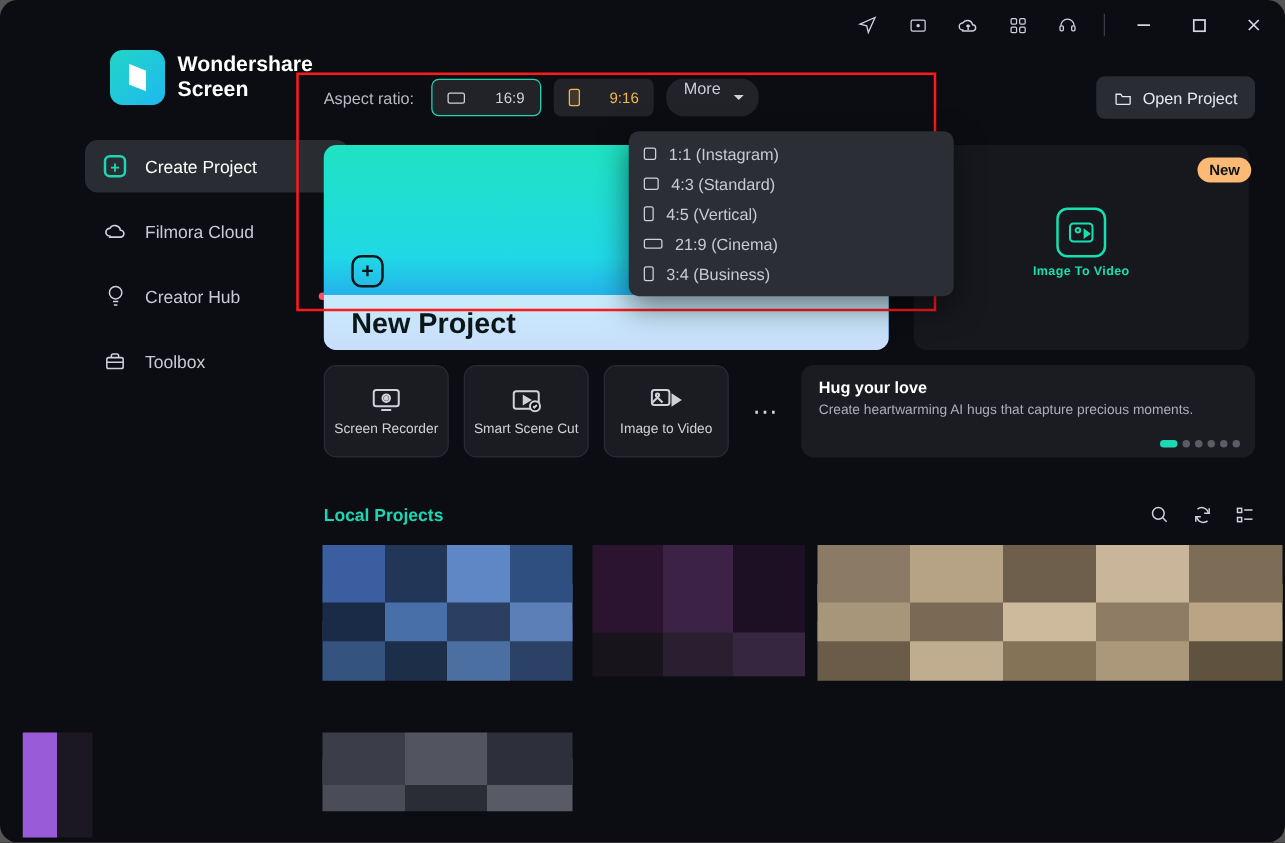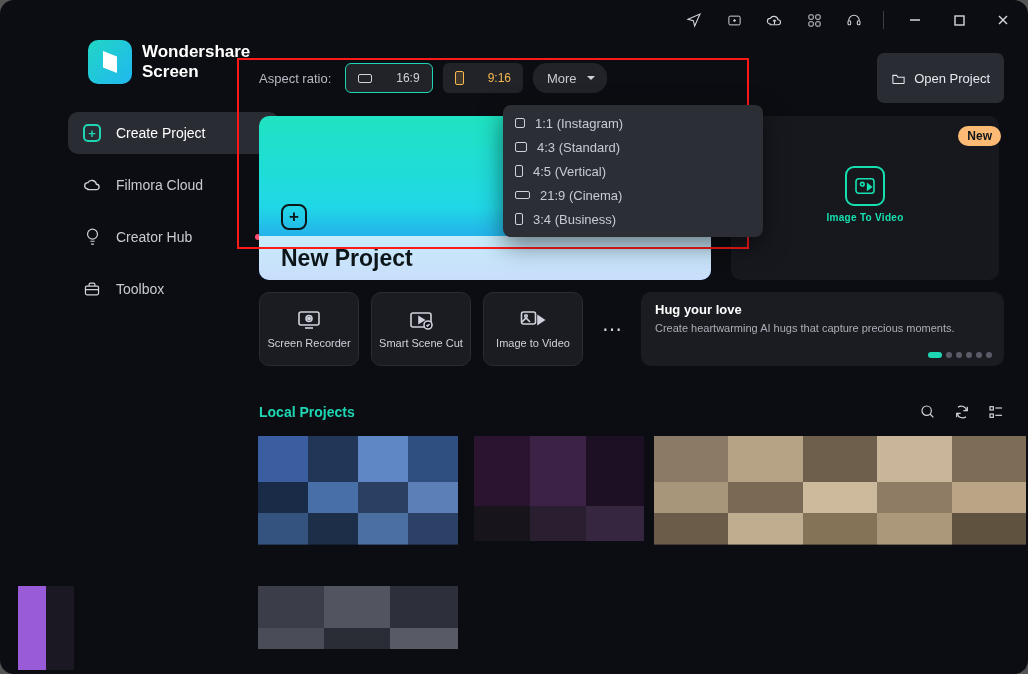--- a/index.html
+++ b/index.html
@@ -63,24 +63,24 @@
   
   .aspectrow{display:flex;align-items:center;gap:10px;position:relative;font-size:13px;height:36px;}
   .arlabel{color:#b7bac4;margin-right:4px;text-align:center;}
   .arbtn{
     height:30px;padding:0 12px;border-radius:6px;background:#222329;
     display:flex;align-items:center;gap:24px;cursor:pointer;color:#cfd2dc;font-size:12px;
   }
   .arbtn.sel{border:1px solid #1fd6b4;}
   .ar-ic{width:14px;height:9px;border:1.5px solid #cfd2dc;border-radius:2px;}
   .ar-ic.v{width:9px;height:14px;border-color:#f6b84d;background:rgba(246,184,77,.15);}
-  .morebtn{height:30px;padding:0 30px 0 14px;border-radius:14px;background:#222329;display:flex;align-items:center;cursor:pointer;font-size:13px;position:relative;}
+  .morebtn{height:30px;padding:0 30px 0 14px;border-radius:14px;background:#222329;display:flex;cursor:pointer;font-size:13px;position:relative;}
   .morebtn:after{content:"";position:absolute;right:12px;top:13px;border:4px solid transparent;border-top-color:#cfd2dc;}
   .openbtn{
-    margin-left:auto;height:50px;padding:0 14px;border-radius:7px;background:#2a2c34;
+    margin-left:auto;height:34px;padding:0 14px;border-radius:7px;background:#2a2c34;
     display:flex;align-items:center;gap:8px;color:#e6e8ee;font-size:13px;cursor:pointer;
   }
   
   .redbox{position:absolute;border:2px solid #ff1a1a;pointer-events:none;}
   
   .dropdown{
     position:absolute;left:503px;top:105px;width:260px;
     background:#2c2e36;border-radius:8px;
     padding:6px 0;box-shadow:0 8px 24px rgba(0,0,0,.5);
     z-index:50;font-size:13px;

